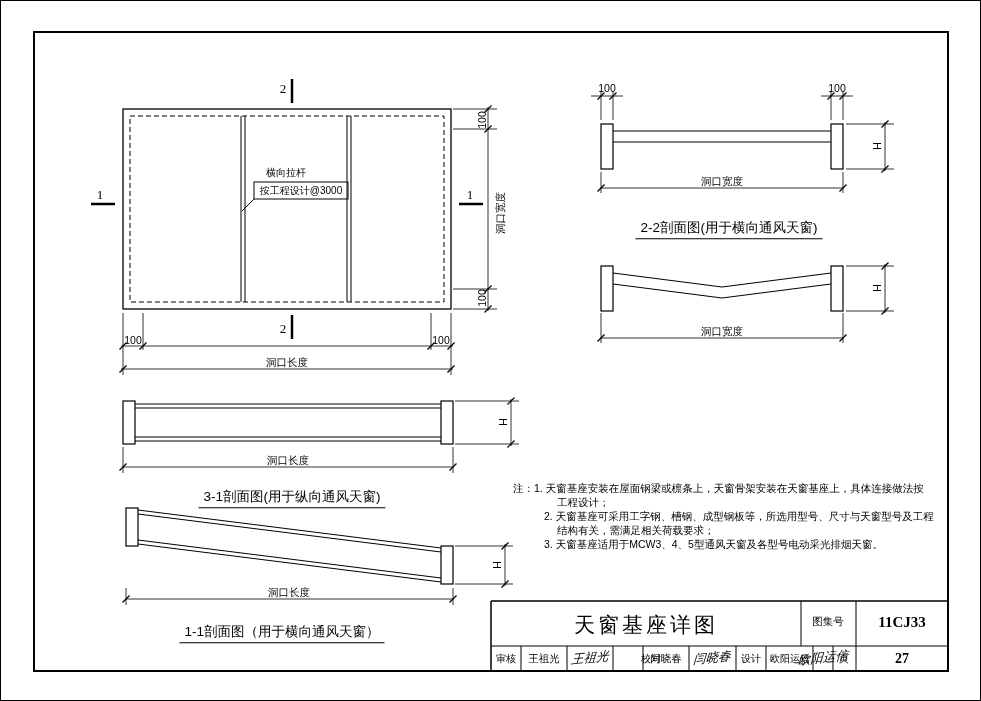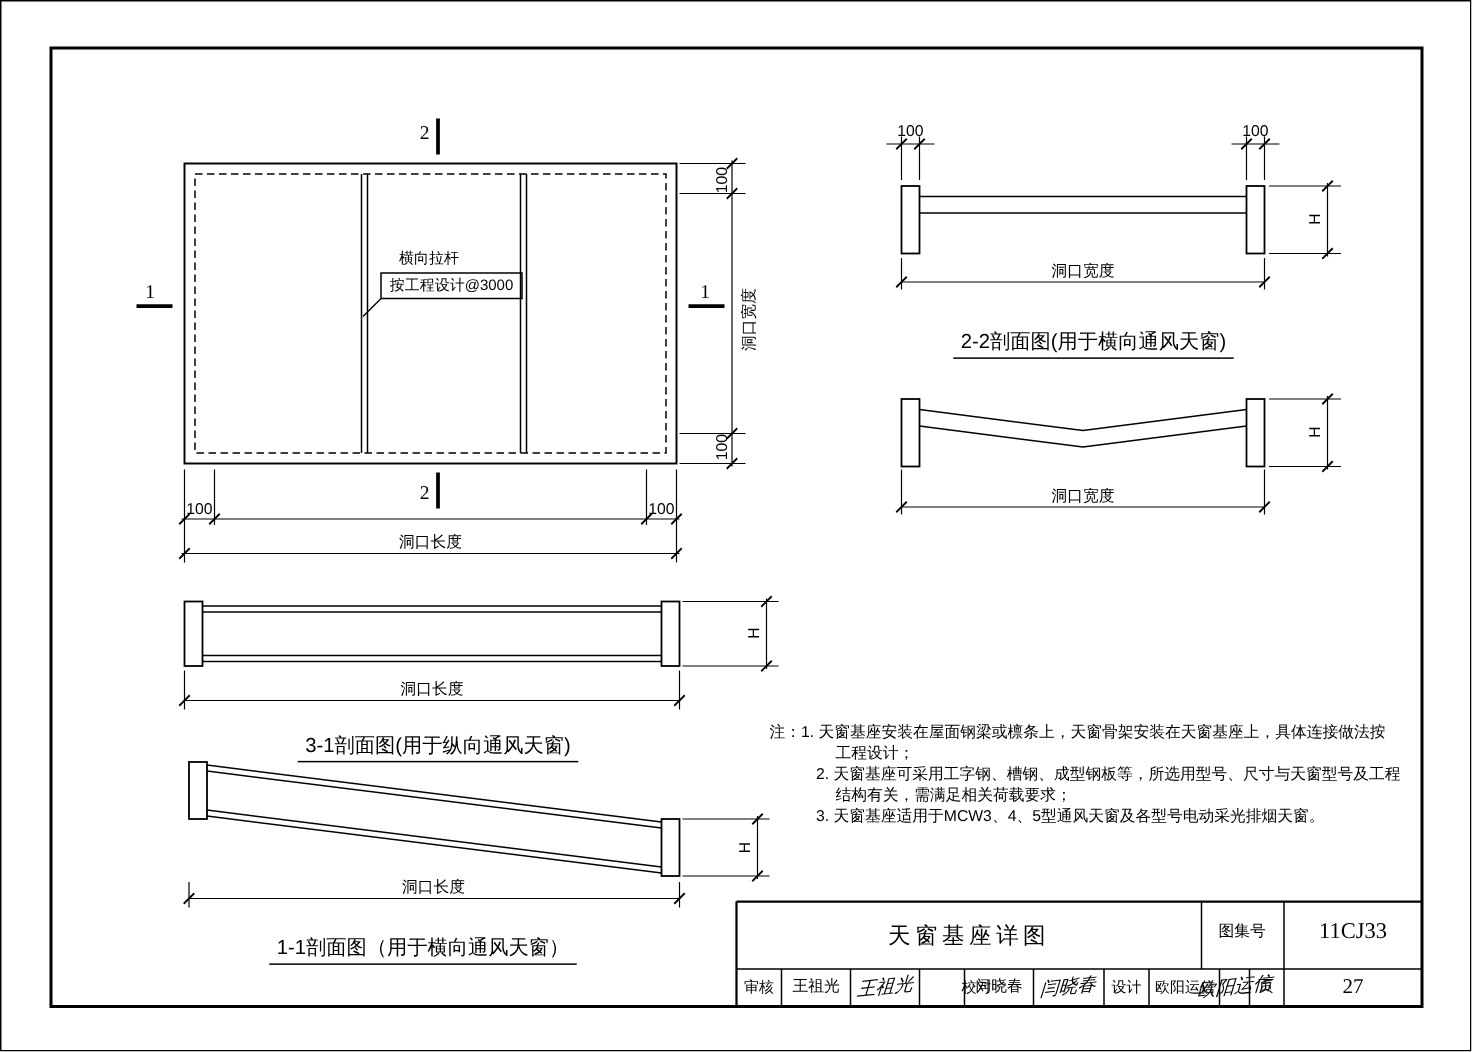--- a/index.html
+++ b/index.html
@@ -14,24 +14,24 @@
   .c { transform:translate(-50%,-50%); }
   .vr { transform:translate(-50%,-50%) rotate(-90deg); }
   .mark { font-size:13px; font-family:"Liberation Serif", serif; }
   .dim { font-size:10.5px; }
   .small { font-size:10px; }
   .cap {
     font-size:13.5px; transform:translate(-50%,-50%);
     border-bottom:1.2px solid #000; padding:0 5px 3px;
   }
   .note { font-size:10.5px;margin-top:27px; }
-  .tb-title { font-size:15px; letter-spacing:3px; }
+  .tb-title { font-size:21px; letter-spacing:3px; }
   .tb-label { font-size:10.5px;font-family:Liberation Serif, serif; }
   .tb-label-sm { font-size:10px; }
-  .tb-num { font-size:14px; font-family:"Liberation Serif", serif; }
+  .tb-num { font-size:14px; font-family:"Liberation Serif", serif;font-weight:bold; }
   .sig {
     font-family:"DejaVu Serif", serif; font-style:italic; font-size:12.5px;
     transform:translate(-50%,-50%) rotate(-6deg) skewX(-10deg);
   }
 </style>
 </head>
 <body>
 
 <div id="page">
 

